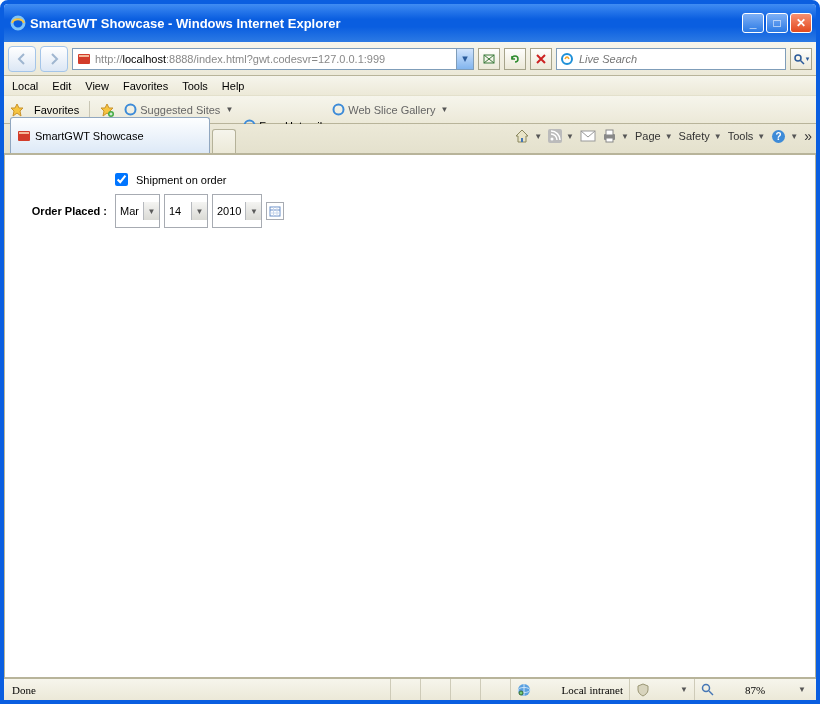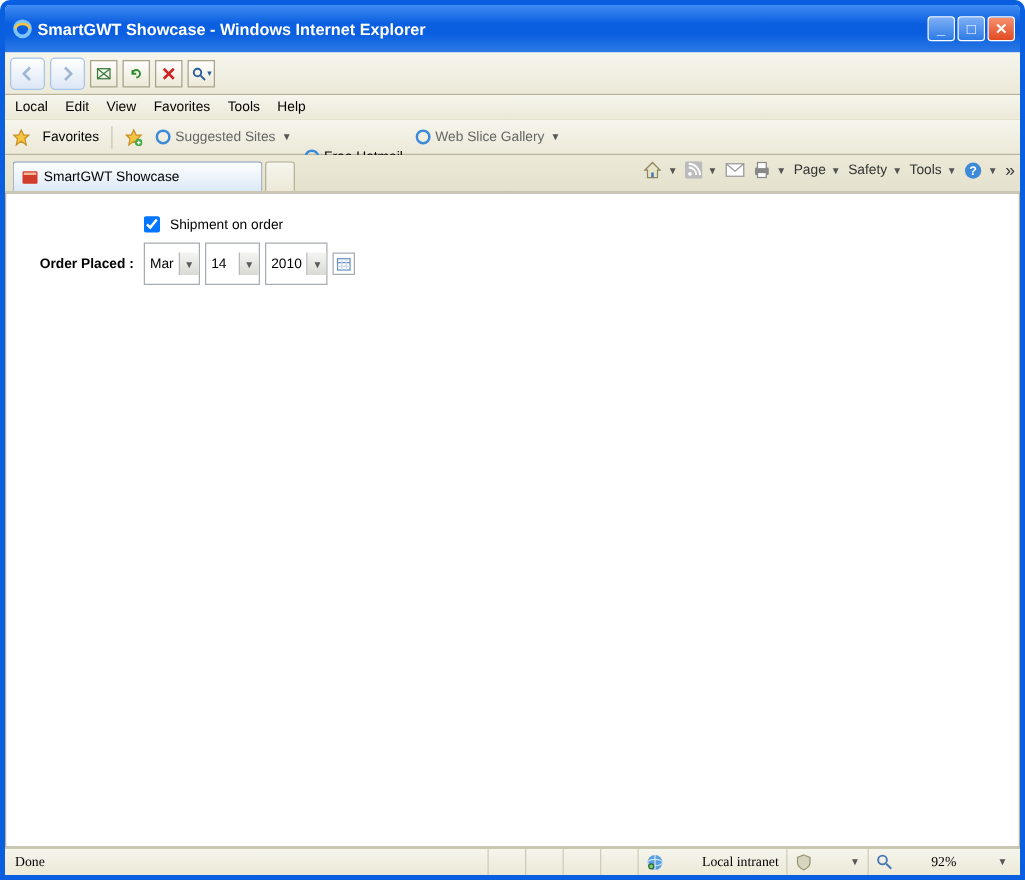--- a/index.html
+++ b/index.html
@@ -125,21 +125,21 @@
   
   .tabbar {
     height: 30px;
     background: linear-gradient(#ECE9D8,#E4E1CD);
     border-bottom:1px solid #B8B49A;
     display:flex;align-items:flex-end;
     padding: 0 6px;
     position:relative;
   }
   .tab {
-    height:24px; min-width:200px;
+    height:36px; min-width:200px;
     border:1px solid #91A7C0; border-bottom:none;
     border-radius:3px 3px 0 0;
     background:linear-gradient(#FDFEFF,#DDE9F7);
     display:flex;align-items:center;gap:4px;
     padding:0 6px;
     font-size:11px;
   }
   .newtab {
     height:24px;width:24px;
     border:1px solid #B5B299;border-bottom:none;
@@ -226,39 +226,61 @@
     <svg width="14" height="14" viewBox="0 0 14 14">
         <path d="M9 2 L4 7 L9 12" stroke="#9fb6d0" stroke-width="2" fill="none"></path>
       </svg>
   </span>
   <span class="navbtn-fwd">
     <svg width="14" height="14" viewBox="0 0 14 14">
         <path d="M5 2 L10 7 L5 12" stroke="#9fb6d0" stroke-width="2" fill="none"></path>
       </svg>
   </span>
 
+  <div class="addr-wrap">
+    <span class="addr-icon">
+      <svg width="16" height="16" viewBox="0 0 16 16">
+          <rect x="2" y="3" width="12" height="10" fill="#D23C2A" rx="1"></rect>
+          <rect x="3" y="4" width="10" height="2" fill="#F4B99A"></rect>
+        </svg>
+    </span>
+    <span style="font-size:11px;">
+      <span class="grey">http://</span><span style="color:#000">localhost</span><span class="grey">:8888/index.html?gwt.codesvr=127.0.0.1:999</span>
+    </span>
+    <span style="flex:1"></span>
+    <span class="addr-drop">▾</span>
+  </div>
 
   <span class="nav-smallbtn">
     <svg width="12" height="12" viewBox="0 0 12 12">
         <rect x="1" y="2" width="10" height="8" fill="none" stroke="#3a7a3a"></rect>
         <path d="M1 2 L11 10 M11 2 L1 10" stroke="#3a7a3a"></path>
       </svg>
   </span>
   <span class="nav-smallbtn" style="color:#2e8b2e;">
     <svg width="12" height="12" viewBox="0 0 12 12">
         <path d="M3 6 A3 3 0 1 1 6 9" fill="none" stroke="#2e8b2e" stroke-width="1.5"></path>
         <path d="M3 3 L3 6 L6 6" fill="none" stroke="#2e8b2e" stroke-width="1.5"></path>
       </svg>
   </span>
   <span class="nav-smallbtn" style="color:#c22;">
     <svg width="10" height="10" viewBox="0 0 10 10">
         <path d="M1 1 L9 9 M9 1 L1 9" stroke="#c22" stroke-width="2"></path>
       </svg>
   </span>
 
+  <div class="search-wrap">
+    <span style="margin:0 3px">
+      <svg width="14" height="14" viewBox="0 0 14 14">
+          <circle cx="7" cy="7" r="5" fill="none" stroke="#1E90D8" stroke-width="2"></circle>
+          <path d="M5 7 Q7 3 9 7" stroke="#F6A623" stroke-width="1.5" fill="none"></path>
+        </svg>
+    </span>
+    <input class="addr-input" style="color: rgb(136, 136, 136); font-style: italic;" placeholder="Live Search">
+  </div>
   <span class="search-drop">
     <svg width="12" height="12" viewBox="0 0 12 12">
         <circle cx="5" cy="5" r="3" fill="none" stroke="#2A5A9A" stroke-width="1.5"></circle>
         <line x1="7.5" y1="7.5" x2="11" y2="11" stroke="#2A5A9A" stroke-width="1.5"></line>
       </svg>
     <span style="font-size:7px;margin-left:1px;">▾</span>
   </span>
 </div>
 
 <div class="menubar">
@@ -422,16 +444,16 @@
     <svg width="14" height="14" viewBox="0 0 14 14">
         <path d="M7 1 L12 3 v4 c0 3 -3 5 -5 6 c-2 -1 -5 -3 -5 -6 V3 Z" fill="#d8d4bd" stroke="#9a9674"></path>
       </svg>
     <span class="drop-caret">▼</span>
   </span>
   <span class="cell">
     <svg width="13" height="13" viewBox="0 0 13 13">
         <circle cx="5" cy="5" r="3.5" fill="none" stroke="#4576B5" stroke-width="1.5"></circle>
         <line x1="8" y1="8" x2="12" y2="12" stroke="#4576B5" stroke-width="1.5"></line>
       </svg>
-    <span style="margin:0 3px">92%</span>
+    <span style="margin:0 3px">87%</span>
     <span class="drop-caret">▼</span>
   </span>
 </div>
 
 </body></html>

